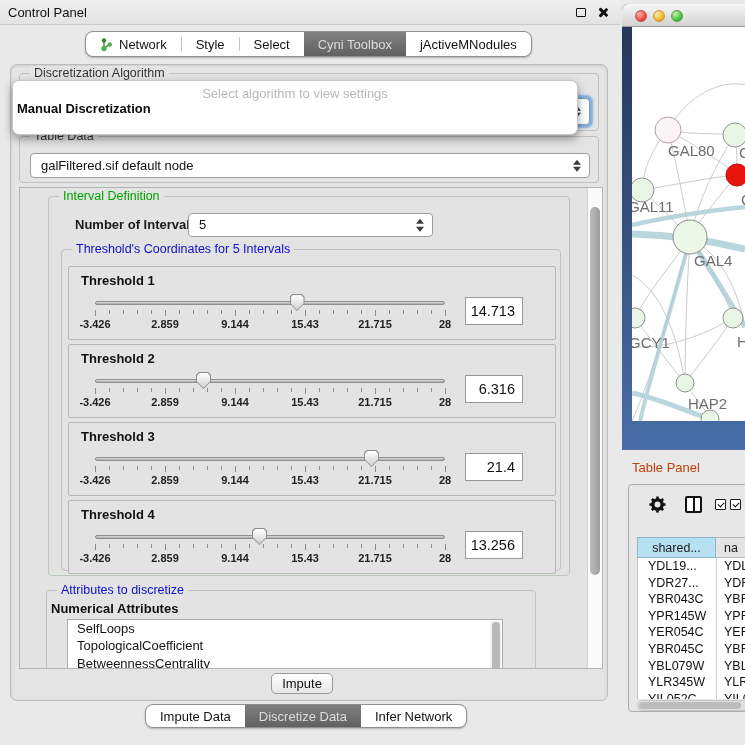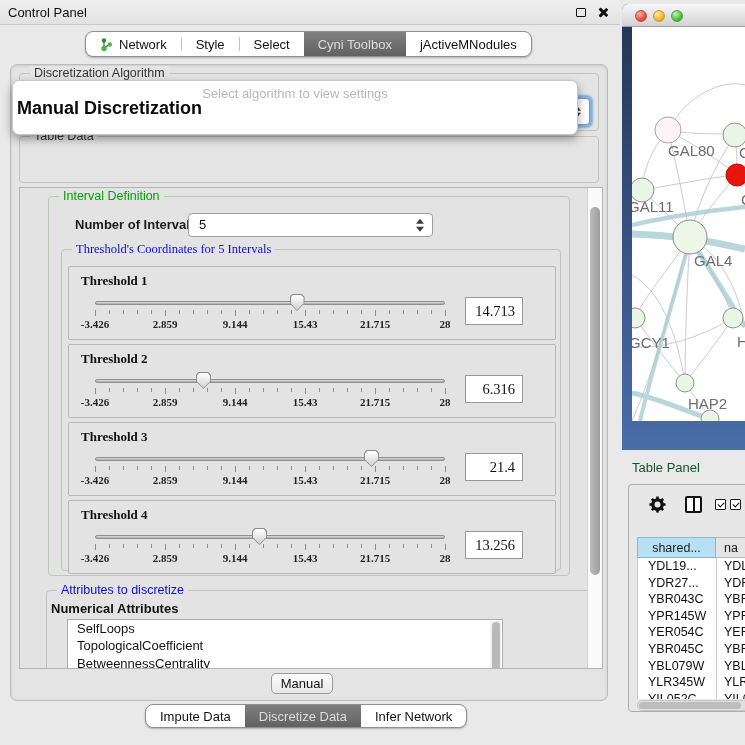--- a/index.html
+++ b/index.html
@@ -45,21 +45,21 @@
   .combo.focusring { border:1px solid #7f9db9; box-shadow:0 0 2px 2.5px rgba(110,165,220,.85); }
   .spin { position:absolute; right:8px; top:50%; transform:translateY(-50%); width:8px; }
   .spin .up { width:0; height:0; border-left:4px solid transparent; border-right:4px solid transparent; border-bottom:5px solid #3d3d3d; margin-bottom:2.5px; }
   .spin .down { width:0; height:0; border-left:4px solid transparent; border-right:4px solid transparent; border-top:5px solid #3d3d3d; }
 
   
   #algo-popup { position:absolute; left:12px; top:80px; width:566px; height:55px; z-index:60;
     background:#fff; border:1px solid #c6c6c6; border-radius:7px;
     box-shadow:0 4px 10px rgba(0,0,0,.38); overflow:hidden; }
   .popup-placeholder { text-align:center; color:#b8b8b8; font-size:13px; padding-top:5px; height:19px; }
-  .popup-option { font-size:18px; color:#0a0a0a; padding:1px 0 1px 4px; height:17px; line-height:15px; }
+  .popup-option { font-size:13px; color:#0a0a0a; padding:1px 0 1px 4px; height:17px; line-height:15px; }
   .popup-option.bold { font-weight:bold; }
 
   
   .scroll-panel { position:absolute; left:8px; top:122px; width:584px; height:482px;
     background:#e3e3e3; border:1px solid #b3b3b3; overflow:hidden; }
   .vscroll { position:absolute; right:0; top:0; width:15px; height:100%; background:#fafafa; border-left:1px solid #d2d2d2; }
   .vscroll .thumb { position:absolute; left:2px; top:19px; width:10px; height:368px; border-radius:5px;
     background:linear-gradient(90deg,#bcbcbc,#9d9d9d); }
 
   
@@ -96,21 +96,21 @@
     background:linear-gradient(#233455,#4a6da8); border-radius:6px 0 0 0; }
   .nw-titlebar { position:absolute; left:0; top:0; width:100%; height:23px;
     background:linear-gradient(#f7f7f7,#d2d2d2); border-radius:6px 0 0 0; border-bottom:1px solid #9f9f9f; }
   .tlight { position:absolute; top:6px; width:12px; height:12px; border-radius:50%; }
   .light-red { left:13px; background:radial-gradient(circle at 35% 30%,#ffb4ac,#ef4b3f 62%,#c2372d); border:1px solid #b5524a; }
   .light-yellow { left:31px; background:radial-gradient(circle at 35% 30%,#ffeaa9,#f5b32c 62%,#cf9013); border:1px solid #c09a3e; }
   .light-green { left:49px; background:radial-gradient(circle at 35% 30%,#c9f1b5,#45c234 62%,#2e9c22); border:1px solid #57a14e; }
   .nw-canvas { position:absolute; left:10px; top:23px; width:113px; height:394px; background:#fff; overflow:hidden; }
 
   
-  #table-panel-label { position:absolute; left:632px; top:460px; font-size:13px; color:#14532d; }
+  #table-panel-label { position:absolute; left:632px; top:460px; font-size:13px; color:#c2410c; }
   #table-panel { position:absolute; left:628px; top:484px; width:126px; height:228px;
     background:#e7e7e7; border:1px solid #adadad; border-radius:4px 0 0 4px; overflow:hidden; }
   .tp-toolbar { position:absolute; left:0; top:0; width:100%; height:52px; }
   .gear-btn { position:absolute; left:20px; top:11px; }
   .cols-btn { position:absolute; left:56px; top:11px; width:17px; height:17px; background:#fff; border:2px solid #111; border-radius:2px; }
   .cols-btn::after { content:''; position:absolute; left:5.5px; top:0; width:2px; height:13px; background:#111; }
   .cbx-group { position:absolute; left:86px; top:14px; display:flex; }
   .cbx { width:11px; height:11px; border:1.6px solid #1a1a1a; border-radius:1px; position:relative; background:#fff; margin-right:4px; }
   .cbx::after { content:''; position:absolute; left:1.5px; top:1.5px; width:5px; height:3px;
     border-left:1.6px solid #111; border-bottom:1.6px solid #111; transform:rotate(-45deg); }
@@ -172,35 +172,42 @@
       <div class="combo focusring" style="left:10px; top:24px; width:560px; height:27px;">
         <div class="spin">
             <div class="up"></div>
             <div class="down"></div>
           </div>
       </div>
     </div>
 
     <div class="group" style="left:8px; top:71px; width:580px; height:47px;">
       <span class="glabel">Table Data</span>
+      <div class="combo" style="left:10px; top:16px; width:560px; height:25px;">
+        <span class="val" style="line-height:23px;">galFiltered.sif default node</span>
+        <div class="spin">
+            <div class="up"></div>
+            <div class="down"></div>
+          </div>
+      </div>
     </div>
 
     <div class="scroll-panel">
       <div class="group" style="left:28px; top:8px; width:522px; height:380px; border-color:#b9c8b9;">
         <span class="glabel green on-scroll">Interval Definition</span>
         <span style="position:absolute; left:26px; top:20px; font-size:13px; font-weight:bold;">Number of Intervals</span>
         <div class="combo" style="left:139px; top:16px; width:245px; height:24px;">
           <span class="val" style="line-height:22px;">5</span>
           <div class="spin">
               <div class="up"></div>
               <div class="down"></div>
             </div>
         </div>
 
-        <div class="group" style="left:12px; top:52px; width:500px; height:322px; background:#e3e3e3;font-family:Liberation Serif, serif;">
+        <div class="group" style="left:12px; top:52px; width:500px; height:322px; background:#e3e3e3;">
           <span class="glabel blue on-scroll">Threshold's Coordinates for 5 Intervals</span>
           <div id="threshold-list">
               <div class="threshold-box" style="top: 16px;">
                 <div class="th-title">Threshold 1</div>
                 <div class="th-slider">
                   <div class="track"></div>
                   <div class="handle" style="left: calc(57.72% - 7.5px);"></div>
                   <div class="tick major" style="left: 0%;"></div>
                   <div class="tick" style="left: 4%;"></div>
                   <div class="tick" style="left: 8%;"></div>
@@ -353,39 +360,39 @@
                   <span class="tick-label" style="left: 60%;">15.43</span>
                   <span class="tick-label" style="left: 80%;">21.715</span>
                   <span class="tick-label" style="left: 100%;">28</span>
                 </div>
                 <div class="value-box">13.256</div>
               </div>
             </div>
         </div>
       </div>
 
-      <div class="group" style="left:26px; top:402px; width:556px; height:112px;">
+      <div class="group" style="left:26px; top:402px; width:490px; height:112px;">
         <span class="glabel blue on-scroll">Attributes to discretize</span>
         <span class="attr-sub">Numerical Attributes</span>
         <div class="attr-list" id="attr-list">
           <div class="attr-scroll">
               <div class="thumb"></div>
             </div>
         <div class="attr-item">SelfLoops</div>
             <div class="attr-item">TopologicalCoefficient</div>
             <div class="attr-item">BetweennessCentrality</div>
           </div>
       </div>
 
       <div class="vscroll">
           <div class="thumb"></div>
         </div>
     </div>
 
-    <div class="apply-btn">Manual</div>
+    <div class="apply-btn">Impute</div>
   </div>
 
   <div id="algo-popup">
     <div class="popup-placeholder">Select algorithm to view settings</div>
   <div class="popup-option bold">Manual Discretization</div>
     </div>
 
   <div class="tab-bar" id="bottom-tab-bar">
       <div class="tab">
         <span>Impute Data</span>

